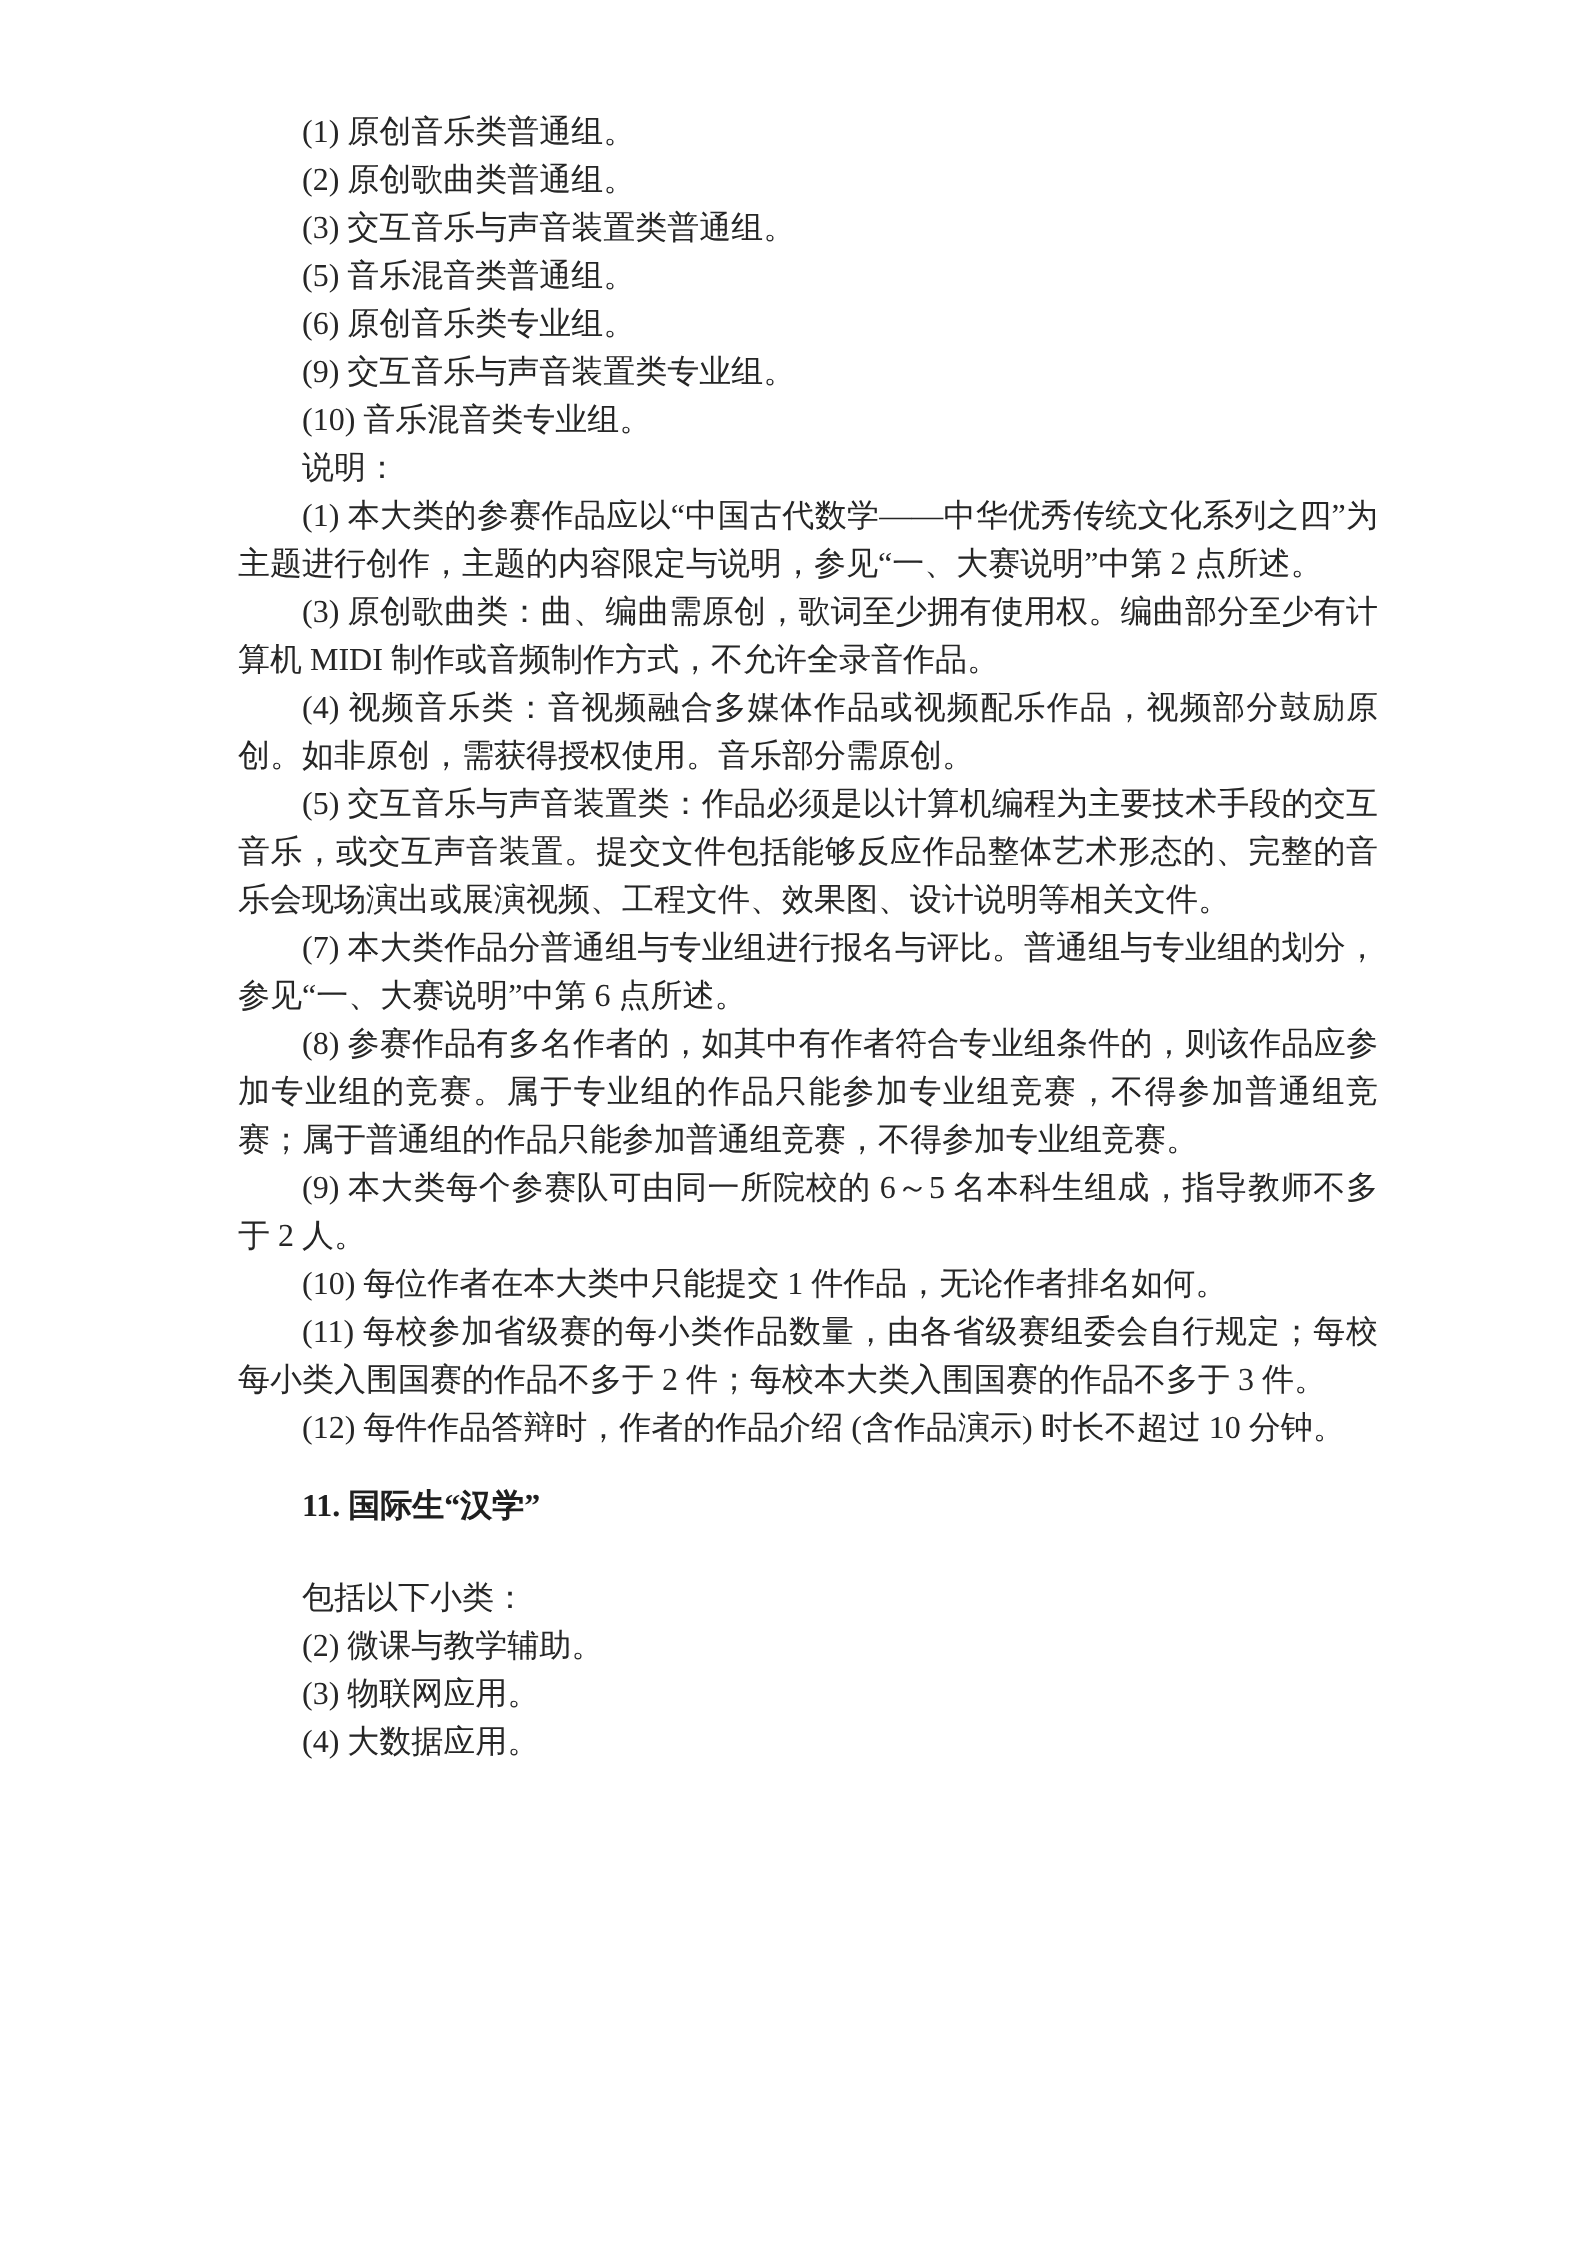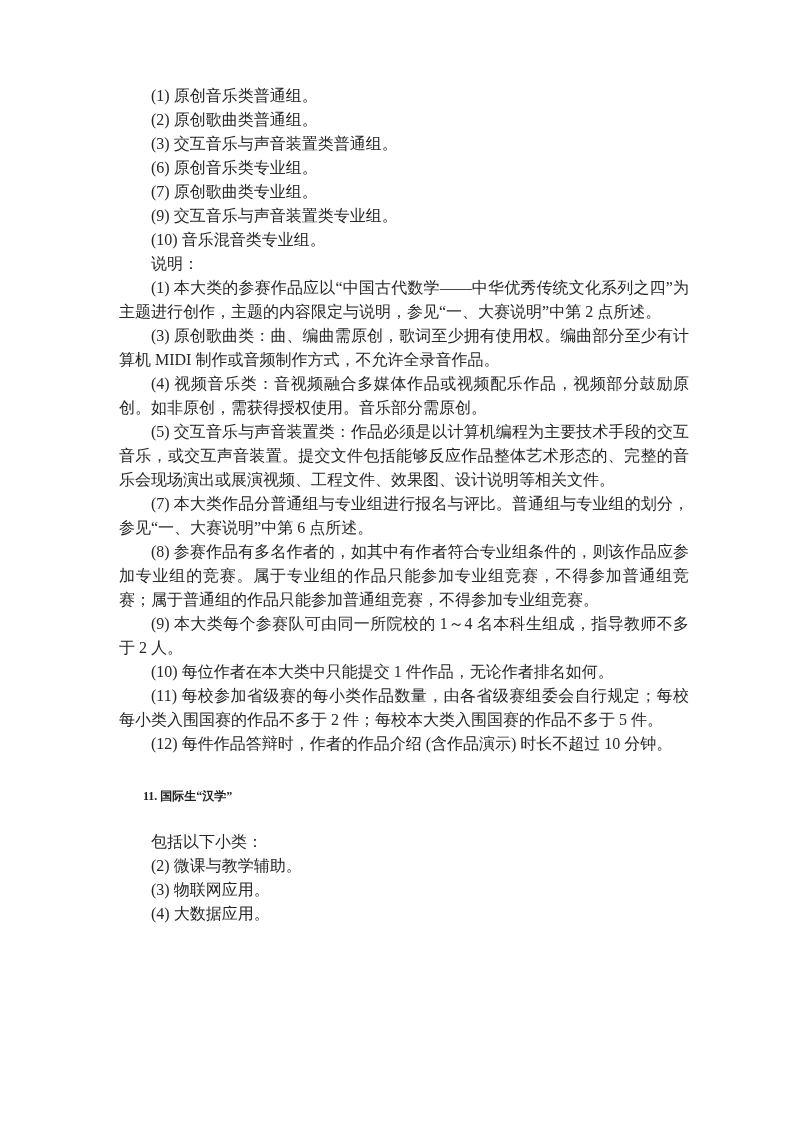--- a/index.html
+++ b/index.html
@@ -12,65 +12,65 @@
     width: 793px;
     height: 1122px;
     background: #ffffff;
     overflow: hidden;
     font-family: "Liberation Serif", "DejaVu Serif", serif;
     color: #262626;
   }
   .content {
     position: absolute;
     left: 119px;
-    top: 84px;
+    top: 55px;
     width: 570px;
   }
   .content p {
     margin: 0;
     font-size: 16px;
     line-height: 24px;
     text-indent: 2em;
     text-align: justify;
     text-justify: inter-ideograph;
   }
   .heading {
-    margin: 28px 0 22px 0;
-    font-size: 12px;
+    margin: 15px 0 22px 0;
+    font-size: 16px;
     line-height: 24px;
     font-weight: bold;
     text-indent: 2em;
     color: #1f1f1f;
   }
 </style>
 </head>
 <body>
 
 <div class="page">
   <div class="content">
 
     <p>(1) 原创音乐类普通组。</p>
     <p>(2) 原创歌曲类普通组。</p>
     <p>(3) 交互音乐与声音装置类普通组。</p>
+    <p>(5) 音乐混音类普通组。</p>
     <p>(6) 原创音乐类专业组。</p>
-    <p>(7) 原创歌曲类专业组。</p>
     <p>(9) 交互音乐与声音装置类专业组。</p>
     <p>(10) 音乐混音类专业组。</p>
 
     <p>说明：</p>
 
     <p>(1) 本大类的参赛作品应以“中国古代数学——中华优秀传统文化系列之四”为主题进行创作，主题的内容限定与说明，参见“一、大赛说明”中第 2 点所述。</p>
     <p>(3) 原创歌曲类：曲、编曲需原创，歌词至少拥有使用权。编曲部分至少有计算机 MIDI 制作或音频制作方式，不允许全录音作品。</p>
     <p>(4) 视频音乐类：音视频融合多媒体作品或视频配乐作品，视频部分鼓励原创。如非原创，需获得授权使用。音乐部分需原创。</p>
     <p>(5) 交互音乐与声音装置类：作品必须是以计算机编程为主要技术手段的交互音乐，或交互声音装置。提交文件包括能够反应作品整体艺术形态的、完整的音乐会现场演出或展演视频、工程文件、效果图、设计说明等相关文件。</p>
     <p>(7) 本大类作品分普通组与专业组进行报名与评比。普通组与专业组的划分，参见“一、大赛说明”中第 6 点所述。</p>
     <p>(8) 参赛作品有多名作者的，如其中有作者符合专业组条件的，则该作品应参加专业组的竞赛。属于专业组的作品只能参加专业组竞赛，不得参加普通组竞赛；属于普通组的作品只能参加普通组竞赛，不得参加专业组竞赛。</p>
-    <p>(9) 本大类每个参赛队可由同一所院校的 1～4 名本科生组成，指导教师不多于 2 人。</p>
+    <p>(9) 本大类每个参赛队可由同一所院校的 6～5 名本科生组成，指导教师不多于 2 人。</p>
     <p>(10) 每位作者在本大类中只能提交 1 件作品，无论作者排名如何。</p>
-    <p>(11) 每校参加省级赛的每小类作品数量，由各省级赛组委会自行规定；每校每小类入围国赛的作品不多于 2 件；每校本大类入围国赛的作品不多于 5 件。</p>
+    <p>(11) 每校参加省级赛的每小类作品数量，由各省级赛组委会自行规定；每校每小类入围国赛的作品不多于 2 件；每校本大类入围国赛的作品不多于 3 件。</p>
     <p>(12) 每件作品答辩时，作者的作品介绍 (含作品演示) 时长不超过 10 分钟。</p>
 
     <div class="heading">11. 国际生“汉学”</div>
 
     <p>包括以下小类：</p>
 
     <p>(2) 微课与教学辅助。</p>
     <p>(3) 物联网应用。</p>
     <p>(4) 大数据应用。</p>
 

